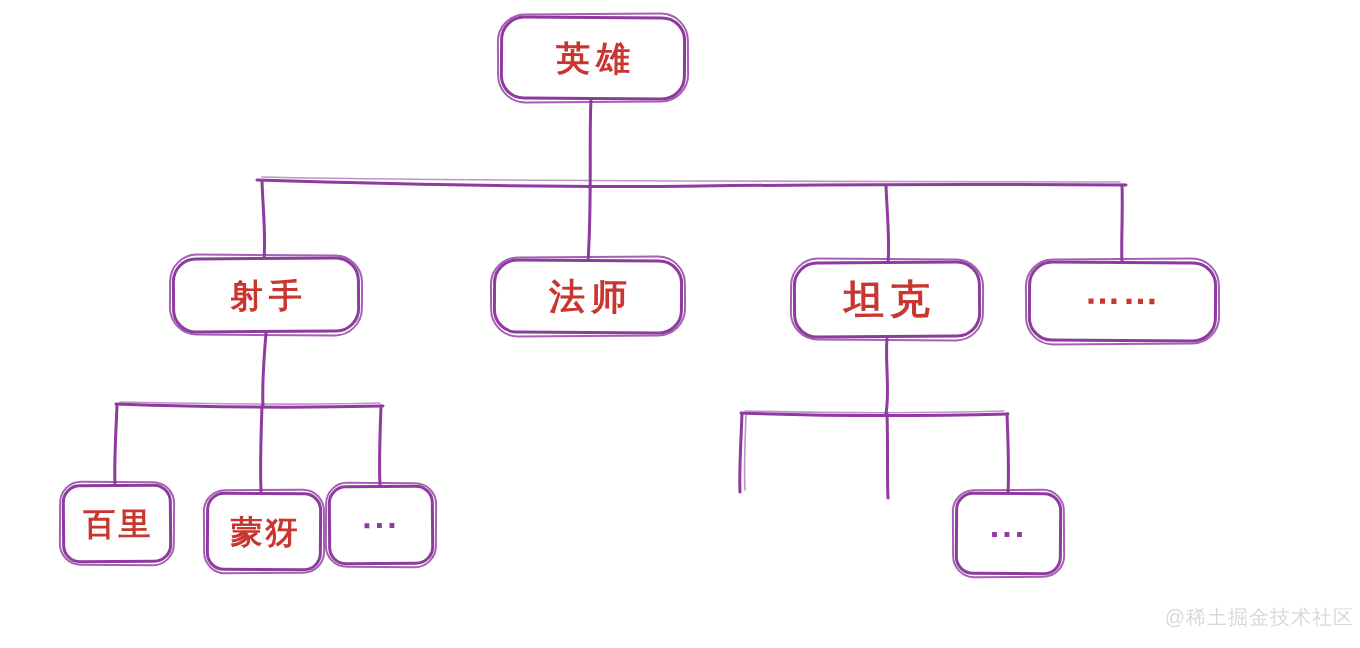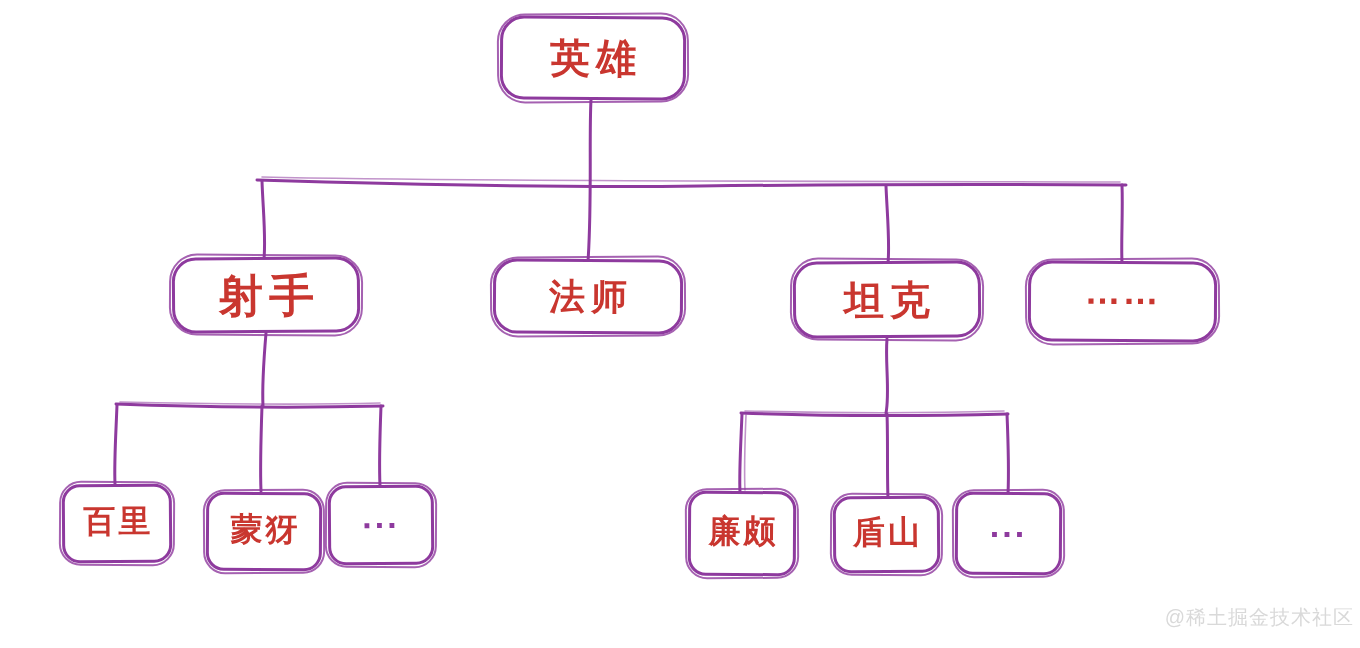--- a/index.html
+++ b/index.html
@@ -45,34 +45,34 @@
     font-weight:bold;
     letter-spacing:6px;
     text-indent:6px;
     white-space:nowrap;
     line-height:1;
   }
   .small{border-radius:18px;}
   .small::before{border-radius:22px;}
 
   
-  #n-hero    {left:500px;top:16px;width:186px;height:84px;}  #n-hero .lbl{font-size:40px;text-align:right;}
-  #n-marksman{left:172px;top:257px;width:188px;height:76px;} #n-marksman .lbl{font-size:45px;}
+  #n-hero    {left:500px;top:16px;width:186px;height:84px;}  #n-hero .lbl{font-size:34px;text-align:right;}
+  #n-marksman{left:172px;top:257px;width:188px;height:76px;} #n-marksman .lbl{font-size:33px;}
   #n-mage    {left:493px;top:259px;width:190px;height:75px;} #n-mage .lbl{font-size:36px;}
-  #n-tank    {left:793px;top:261px;width:188px;height:77px;} #n-tank .lbl{font-size:40px;}
+  #n-tank    {left:793px;top:261px;width:188px;height:77px;} #n-tank .lbl{font-size:40px;font-family:Liberation Serif, serif;}
   #n-more2   {left:1028px;top:261px;width:189px;height:81px;}
   #n-more2 .lbl{font-size:36px;letter-spacing:2px;text-indent:0;transform:translateY(-10px);}
 
   #n-baili   {left:62px;top:484px;width:110px;height:79px;}
   #n-mengya  {left:206px;top:492px;width:116px;height:79px;}
   #n-dotsL   {left:328px;top:485px;width:106px;height:80px;}
   #n-lianpo  {left:688px;top:491px;width:108px;height:85px;}
   #n-dunshan {left:833px;top:496px;width:107px;height:77px;}
   #n-dotsR   {left:955px;top:492px;width:107px;height:83px;}
-  .leaf .lbl{font-size:32px;letter-spacing:3px;text-indent:3px;font-family:Liberation Mono, monospace;}
+  .leaf .lbl{font-size:32px;letter-spacing:3px;text-indent:3px;}
   .dots .lbl{
     color:var(--line_purple);
     font-size:34px;letter-spacing:3px;text-indent:0;
     transform:translateY(-9px);
   }
 
   .watermark{
     position:absolute;right:6px;top:604px;
     color:var(--watermark_gray);
     font-size:20px;
@@ -131,25 +131,19 @@
   <div class="node small leaf tiltB" id="n-baili">
     <span class="lbl">百里</span>
   </div>
   <div class="node small leaf tiltA" id="n-mengya">
     <span class="lbl">蒙犽</span>
   </div>
   <div class="node small dots tiltB" id="n-dotsL">
     <span class="lbl">...</span>
   </div>
 
-  <div class="node small leaf tiltA" id="n-lianpo">
-    <span class="lbl">廉颇</span>
-  </div>
-  <div class="node small leaf tiltB" id="n-dunshan">
-    <span class="lbl">盾山</span>
-  </div>
   <div class="node small dots tiltA" id="n-dotsR">
     <span class="lbl">...</span>
   </div>
 
   <div class="watermark">@稀土掘金技术社区</div>
 
 </div>
 
 </body></html>

